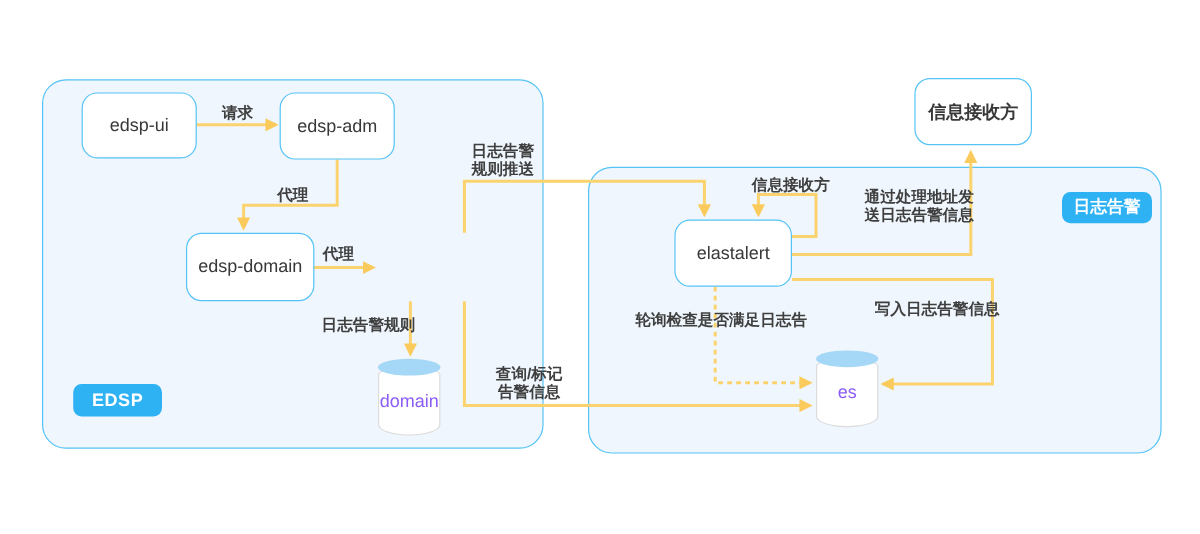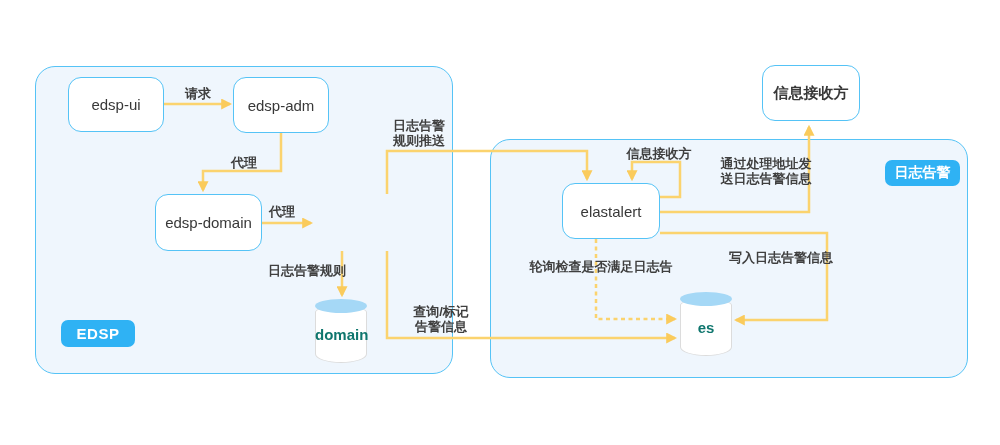--- a/index.html
+++ b/index.html
@@ -36,21 +36,21 @@
   .b-edsp{left:61px;top:320px;width:74px;height:27px;font-size:15px;letter-spacing:.5px;}
   .b-alert{left:885px;top:160px;width:75px;height:26px;font-size:14px;}
   
   .cylinder{position:absolute;width:52px;height:65px;z-index:4;}
   .cyl-top{position:absolute;left:0;top:0;width:52px;height:14px;background:#A5D8F6;border-radius:50%;z-index:2;}
   .cyl-body{
     position:absolute;left:0;top:7px;width:52px;height:57px;background:#ffffff;
     border:1px solid #DCDCDC;box-sizing:border-box;
     border-radius:26px 26px 26px 26px / 6px 6px 9px 9px;z-index:1;
   }
-  .cyl-label{position:absolute;left:0;right:0;top:27px;text-align:center;font-size:15px;color:#0f766e;z-index:3;font-weight:bold;}
+  .cyl-label{position:absolute;left:0;right:0;top:27px;text-align:center;font-size:15px;color:#8b5cf6;z-index:3;}
   .c-domain{left:315px;top:299px;}
   .c-es{left:680px;top:292px;}
   
   .elabel{
     position:absolute;font-size:13px;font-weight:700;color:#3f3f3f;line-height:1.16;
     text-align:center;z-index:3;white-space:nowrap;
   }
   .l-request{left:180px;top:86px;width:36px;}
   .l-proxy1{left:228px;top:155px;width:32px;}
   .l-proxy2{left:266px;top:204px;width:32px;}

